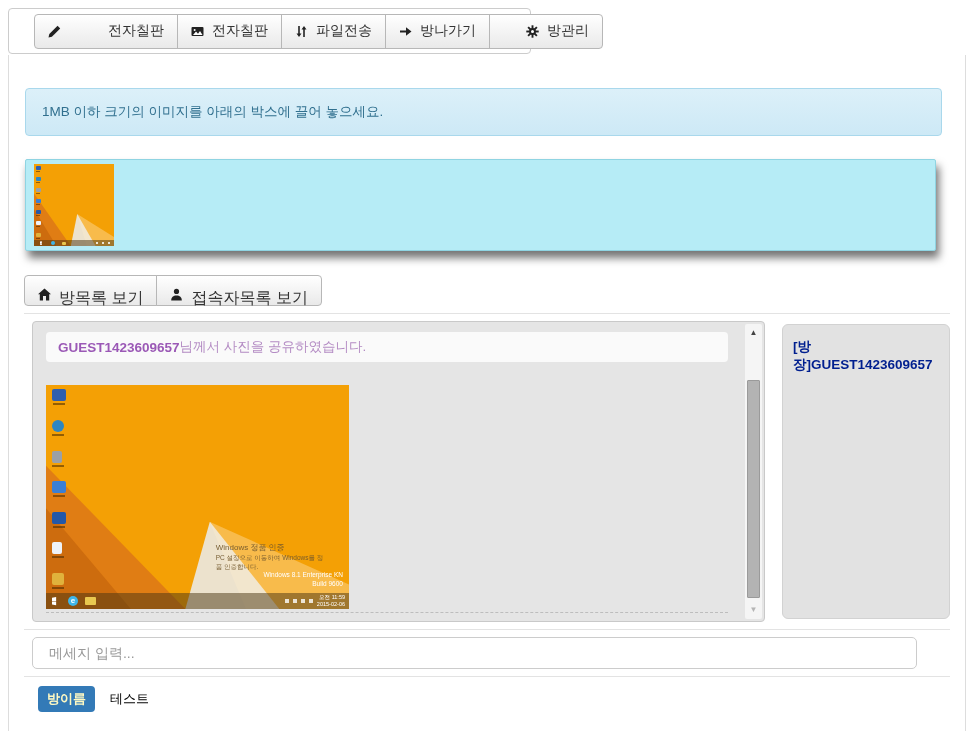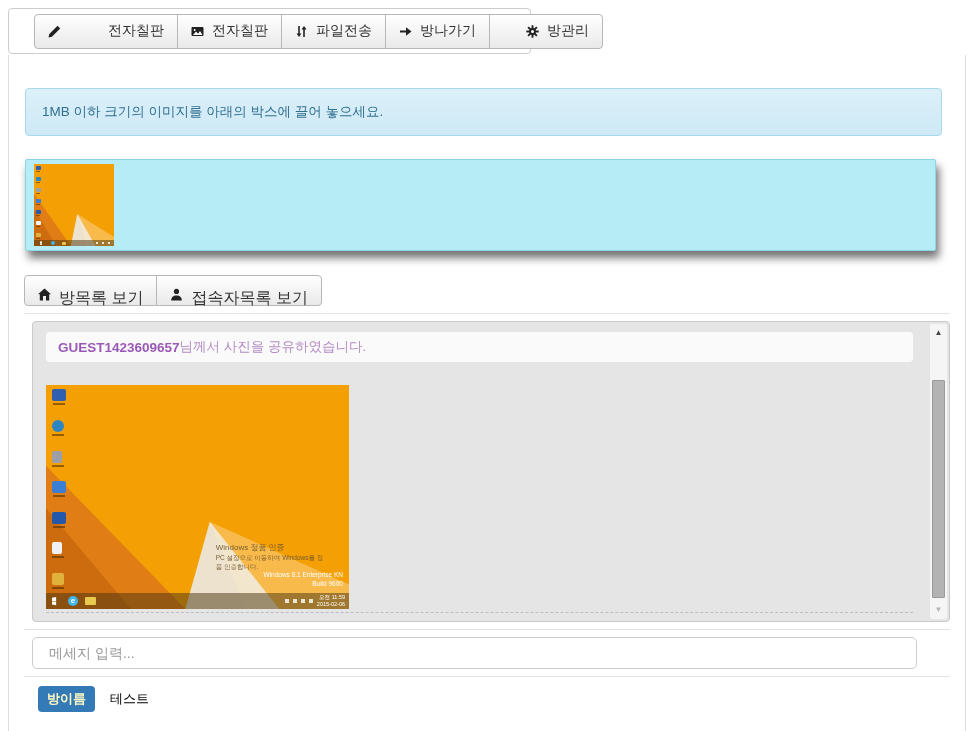--- a/index.html
+++ b/index.html
@@ -328,20 +328,23 @@
         </div>
       </div>
 
       <div class="scrollbar">
         <div class="sb-up">▲</div>
         <div class="sb-thumb"></div>
         <div class="sb-down">▼</div>
       </div>
     </div>
 
+    <div class="member-panel">
+      <div class="member-name">[방장]GUEST1423609657</div>
+    </div>
   </div>
 
   <hr class="divider">
 
   <input class="msg-input" type="text" placeholder="메세지 입력..." style="">
 
   <hr class="divider">
 
   <div class="room-row">
     <span class="badge">방이름</span>

